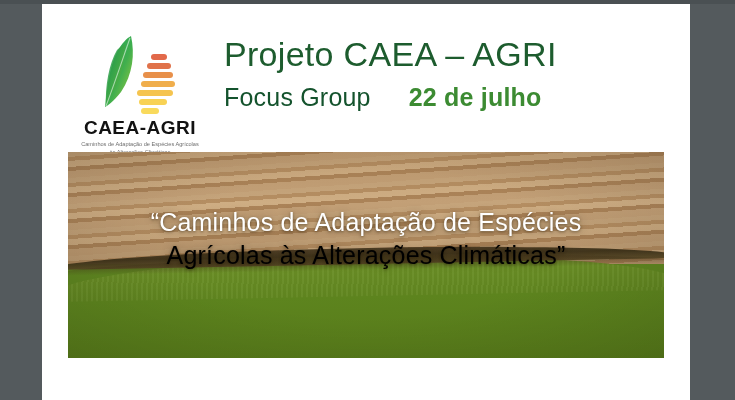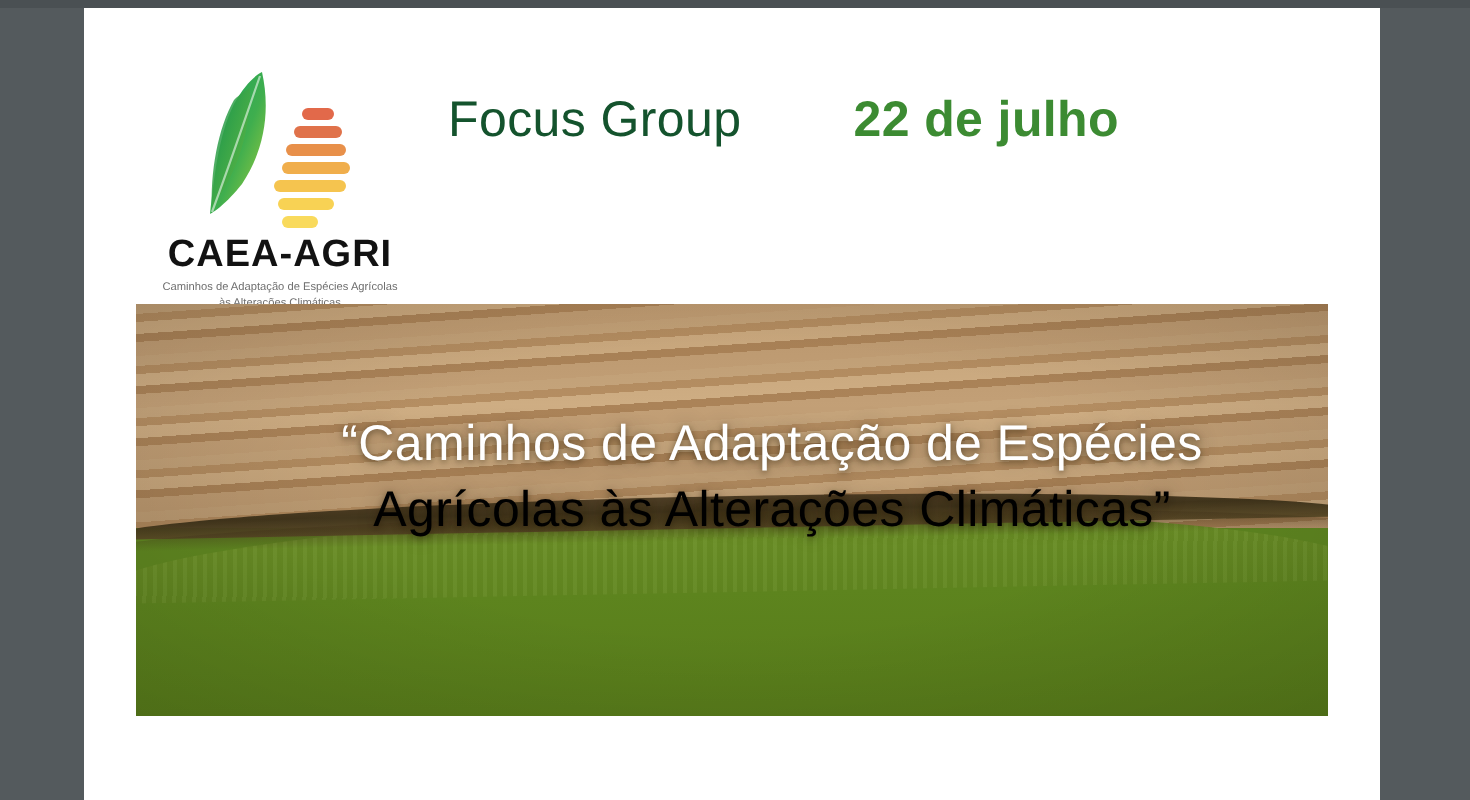--- a/index.html
+++ b/index.html
@@ -126,21 +126,21 @@
     font-weight: normal;
     color: #2f7a43;
     letter-spacing: 0.2px;
   }
 
   #subtitle-date {
     font-family: "Liberation Sans", sans-serif;
     font-size: 25px;
     font-weight: bold;
     color: #3c8b32;
-    margin-left: 56px;
+    margin-left: 38px;
     letter-spacing: 0.2px;
   }
 
   
   #photo-band {
     position: absolute;
     left: 26px;
     top: 148px;
     width: 596px;
     height: 206px;
@@ -237,21 +237,20 @@
 
   
   #quote-overlay {
     position: absolute;
     left: 0;
     top: 54px;
     width: 100%;
     text-align: center;
     padding: 0 36px;
     box-sizing: border-box;
-    margin-left: 20px;
   }
 
   .quote-line {
     font-family: "Liberation Sans", sans-serif;
     font-size: 25px;
     color: #ffffff;
     line-height: 1.32;
     letter-spacing: 0.2px;
     text-shadow: 0 1px 3px rgba(40,30,10,0.55), 0 0 10px rgba(40,30,10,0.30);
     white-space: nowrap;
@@ -303,20 +302,21 @@
 
       <div id="logo-tagline">
         <div>Caminhos de Adaptação de Espécies Agrícolas</div>
         <div>às Alterações Climáticas</div>
       </div>
 
     </div>
 
     <div id="heading-block">
 
+      <div id="main-title" style="color: rgb(29, 92, 46);">Projeto CAEA – AGRI</div>
 
       <div id="subtitle-row">
         <span id="subtitle-focus" style="color: #14532d;">Focus Group</span>
         <span id="subtitle-date" style="color: rgb(60, 139, 50);">22 de julho</span>
       </div>
 
     </div>
 
     <div id="photo-band">
 

